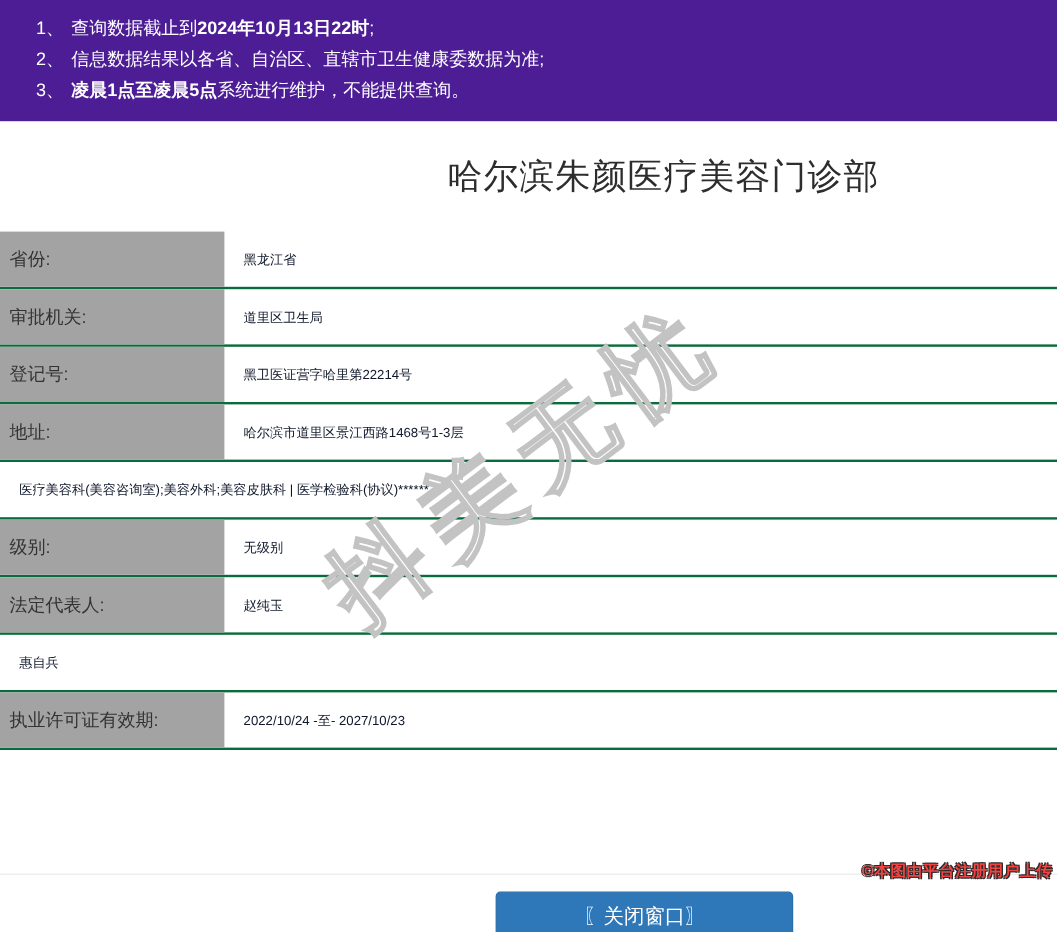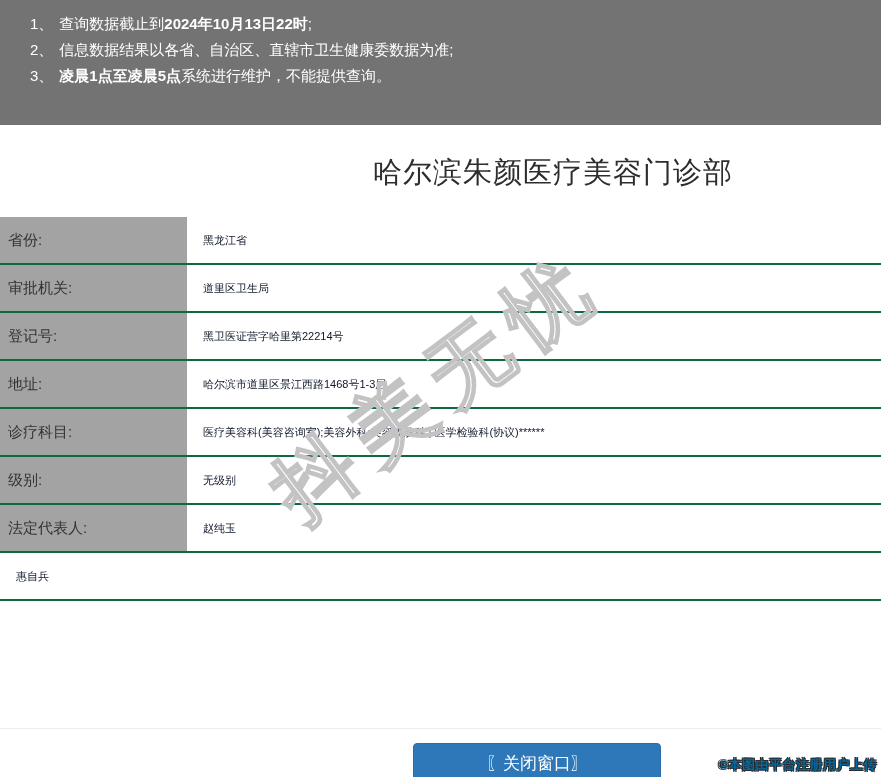--- a/index.html
+++ b/index.html
@@ -1,21 +1,21 @@
 <!DOCTYPE html>
 <html><head>
 <meta charset="utf-8">
 <style>
   * { margin:0; padding:0; box-sizing:border-box; }
   html,body { width:881px; height:777px; }
   body { font-family:"Liberation Sans","DejaVu Sans",sans-serif; background:#ffffff; }
   #page { position:relative; width:881px; height:777px; overflow:hidden; background:#ffffff; }
 
   
-  .banner { background:#737373; color:#ffffff; height:125px; padding:11px 20px 0 30px; }
+  .banner { background:#4c1d95; color:#ffffff; height:101px; padding:11px 20px 0 30px; }
   .banner-line { font-size:15px; line-height:26px; white-space:nowrap; }
   .banner-line .num { margin-right:6px; }
   .banner-line b { font-weight:bold; }
 
   
   .title-wrap { margin-top:30px; height:34px; text-align:center;padding-left:27px; }
   .title { display:inline-block; transform:translateX(99px); font-size:29px; line-height:34px;
            color:#2d2d2d; font-weight:normal; letter-spacing:1px; white-space:nowrap; }
 
   
@@ -31,22 +31,22 @@
                display:flex; align-items:center; justify-content:center;
                transform:rotate(-37deg); pointer-events:none; z-index:5;
                font-size:80px; font-weight:bold; letter-spacing:16px;
                color:rgba(255,255,255,0.15); -webkit-text-stroke:2px #c3c3c3; }
 
   
   .footer-divider { position:absolute; left:0; top:728px; width:881px; border-top:1px solid #ececec; }
   .close-btn { position:absolute; left:413px; top:743px; width:248px; height:40px;
                background:#2e77b8; border:1px solid #2a6da8; border-radius:4px;
                color:#ffffff; font-size:17px; font-family:inherit; cursor:pointer; }
-  .copyright { position:absolute; right:4px; top:756px; font-size:13px; font-weight:bold;
-               color:#0369a1; letter-spacing:0.5px; white-space:nowrap; z-index:6;
+  .copyright { position:absolute; right:4px; top:717px; font-size:13px; font-weight:bold;
+               color:#ef4444; letter-spacing:0.5px; white-space:nowrap; z-index:6;
                text-shadow:-1px -1px 0 #2b2b2b, 1px -1px 0 #2b2b2b, -1px 1px 0 #2b2b2b, 1px 1px 0 #2b2b2b; }
 </style>
 </head>
 <body>
 
 <div id="page">
 
   <div class="banner">
     <div class="banner-line"><span class="num">1、</span><span>查询数据截止到</span><b>2024年10月13日22时</b><span>;</span></div>
     <div class="banner-line"><span class="num">2、</span><span>信息数据结果以各省、自治区、直辖市卫生健康委数据为准;</span><b></b><span></span></div>
@@ -68,33 +68,36 @@
     </div>
     <div class="row">
       <div class="cell-label">登记号:</div>
       <div class="cell-value">黑卫医证营字哈里第22214号</div>
     </div>
     <div class="row">
       <div class="cell-label">地址:</div>
       <div class="cell-value">哈尔滨市道里区景江西路1468号1-3层</div>
     </div>
     <div class="row">
-      <div class="cell-label">诊疗科目:</div>
       <div class="cell-value">医疗美容科(美容咨询室);美容外科;美容皮肤科 | 医学检验科(协议)******</div>
     </div>
     <div class="row">
       <div class="cell-label">级别:</div>
       <div class="cell-value">无级别</div>
     </div>
     <div class="row">
       <div class="cell-label">法定代表人:</div>
       <div class="cell-value">赵纯玉</div>
     </div>
     <div class="row">
       <div class="cell-value">惠自兵</div>
+    </div>
+    <div class="row">
+      <div class="cell-label">执业许可证有效期:</div>
+      <div class="cell-value">2022/10/24 -至- 2027/10/23</div>
     </div>
   </div>
 
   <div class="watermark">抖美无忧</div>
 
   <div class="footer-divider"></div>
 
   <button class="close-btn">〖关闭窗口〗</button>
 
   <div class="copyright">©本图由平台注册用户上传</div>

